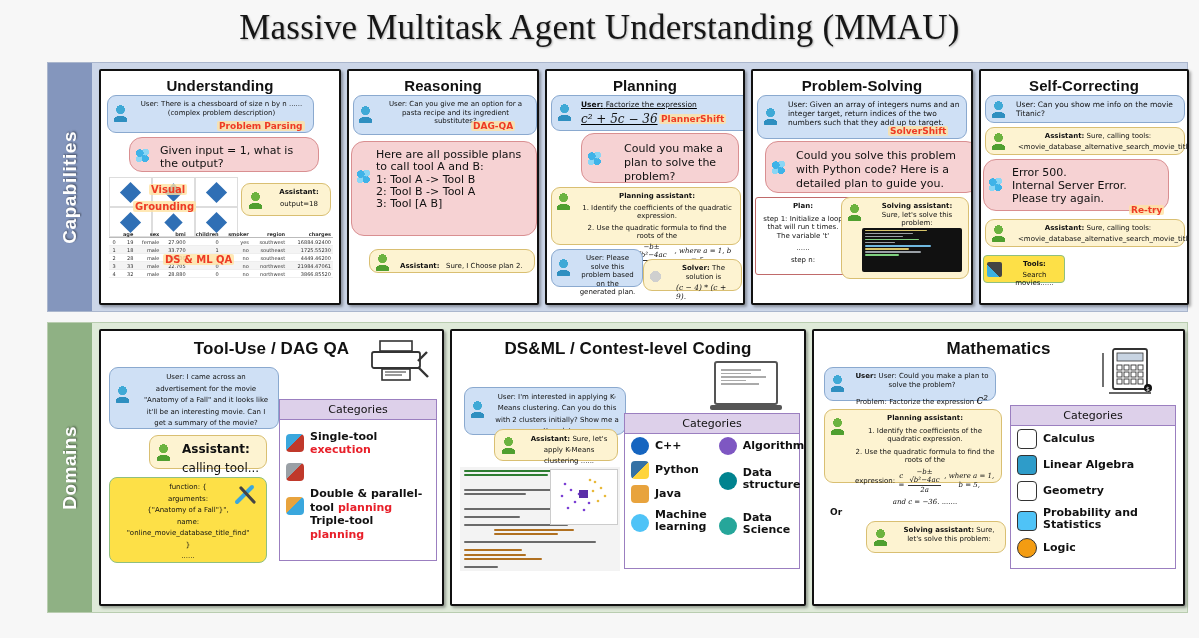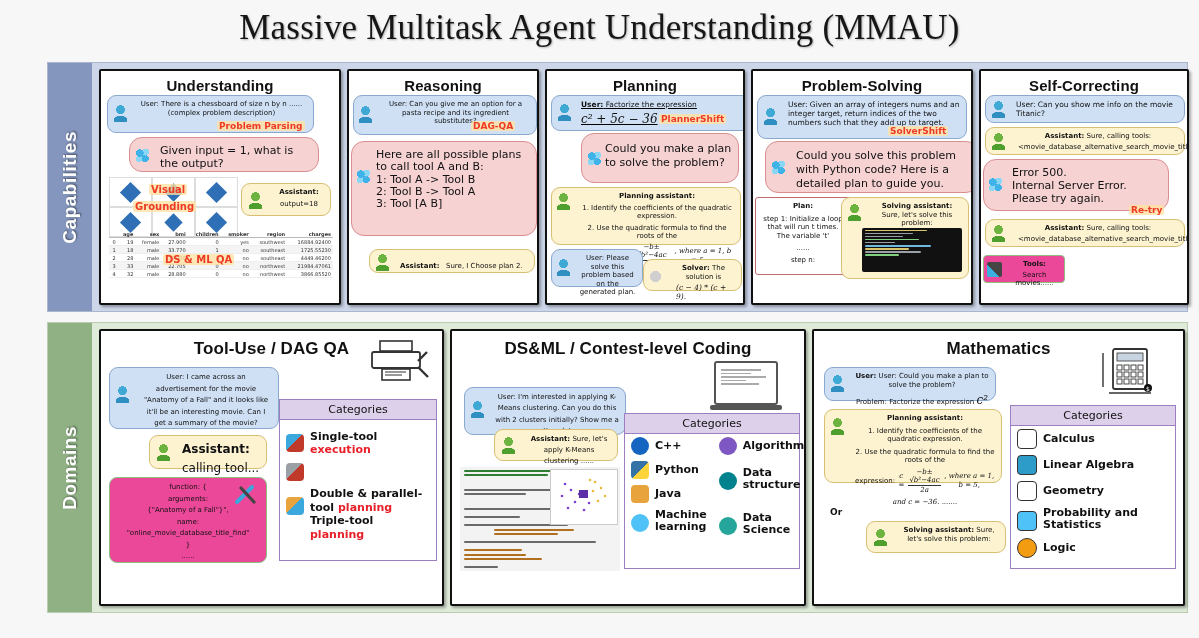--- a/index.html
+++ b/index.html
@@ -48,21 +48,21 @@
     text-align:center;font-weight:bold;color:#111;
     font-size:15px;margin:6px 0 4px;letter-spacing:.1px;
   }
   .dom-card .card-title{font-size:17px;margin:8px 0 4px;}
 
   
   .bub{position:absolute;box-sizing:border-box;border-radius:9px;padding:4px 6px;}
   .bub-user{background:#cfe0f5;border:1px solid #8aa9cf;}
   .bub-ast{background:#fdf3d1;border:1px solid #d9bf72;}
   .bub-model{background:#f6d2d3;border:1px solid #d98f91;border-radius:13px;}
-  .bub-green{background:#ec4899;border:1px solid #8fbf7f;}
+  .bub-green{background:#fde047;border:1px solid #8fbf7f;}
   .bub-plain{background:#ffffff;border:1px solid #c06a6a;border-radius:3px;}
 
   .txt{font-family:"DejaVu Sans", sans-serif;color:#111;line-height:1.22;}
   .t7{font-size:7px;text-align:center;} .t75{font-size:7.5px;} .t8{font-size:12px;}
   .t9{font-size:9px;} .t10{font-size:10px;} .t11{font-size:11px;}
   .b{font-weight:bold;}
   .red{color:#e8202a;}
   .serif-i{font-family:"DejaVu Serif", serif;font-style:italic;}
 
   
@@ -272,21 +272,21 @@
 
         <div class="bub bub-user" style="left:4px;top:24px;width:206px;height:36px;text-decoration:underline;">
           <div class="av av-user" style="left:4px;top:8px;"></div>
           <div class="txt t75" style="margin-left:23px;"><span class="b">User:</span> <span>Factorize the expression</span></div>
           <div class="txt t8 serif-i" style="margin-left:23px;margin-top:3px;">c² + 5c − 36</div>
         </div>
         <div class="ovl t9" style="left:112px;top:43px;">PlannerShift</div>
 
         <div class="bub bub-model" style="left:34px;top:62px;width:158px;height:50px;">
           <div class="av av-bot" style="left:4px;top:16px;"></div>
-          <div class="txt t11" style="margin-left:17px;margin-top:4px;line-height:1.25;">Could you make a plan to solve the problem?</div>
+          <div class="txt t11" style="margin-left:36px;margin-top:4px;line-height:1.25;">Could you make a plan to solve the problem?</div>
         </div>
 
         <div class="bub bub-ast" style="left:4px;top:116px;width:190px;height:58px;">
           <div class="av av-ast" style="left:3px;top:5px;"></div>
           <div class="txt t7 b" style="margin-left:22px;">Planning assistant:</div>
           <div class="txt t7" style="margin-left:22px;margin-top:3px;">1. Identify the coefficients of the quadratic expression.</div>
           <div class="txt t7" style="margin-left:22px;margin-top:3px;">2. Use the quadratic formula to find the roots of the</div>
           <div style="margin-left:22px;margin-top:2px;display:flex;align-items:center;gap:2px;">
             <span class="txt t7">expression:</span>
             <span class="txt t7 serif-i">c =</span>

